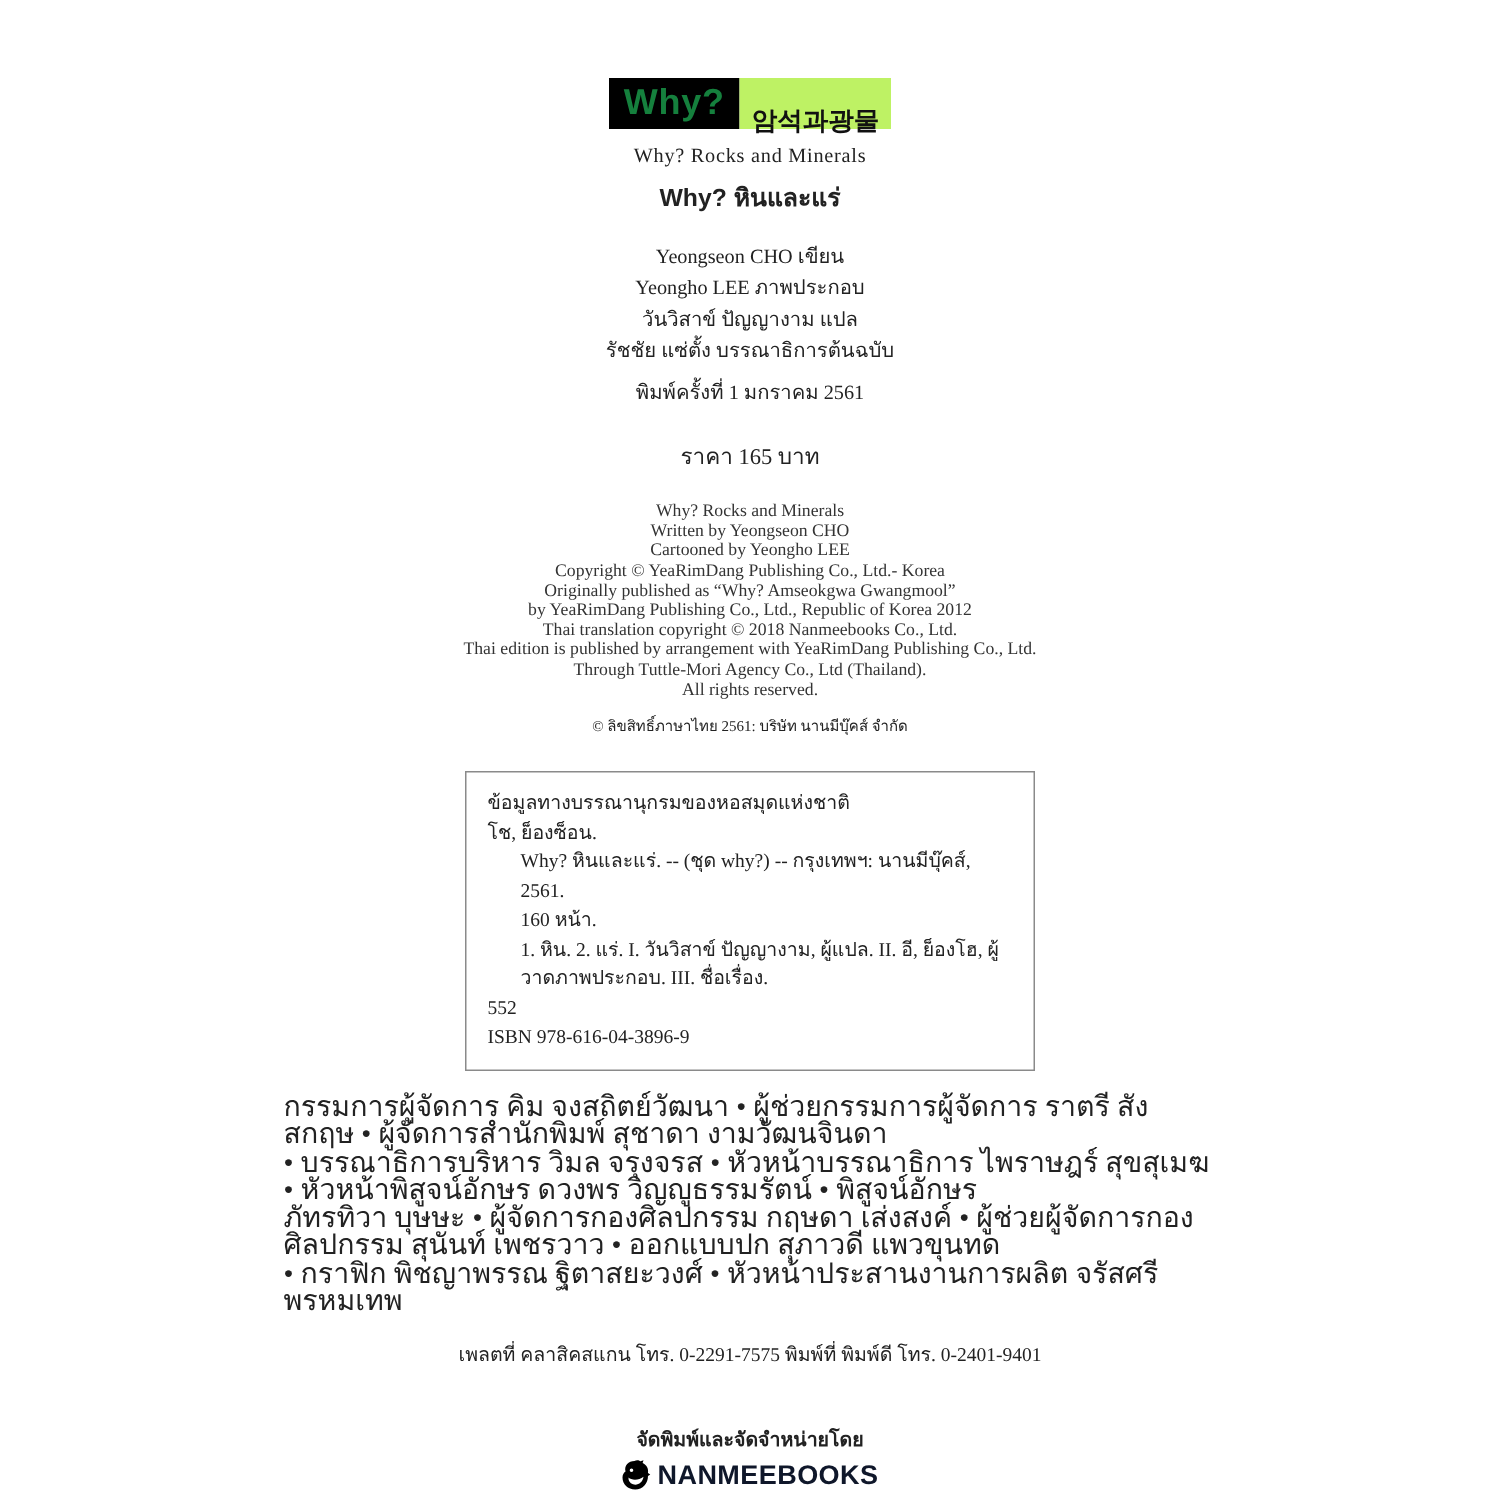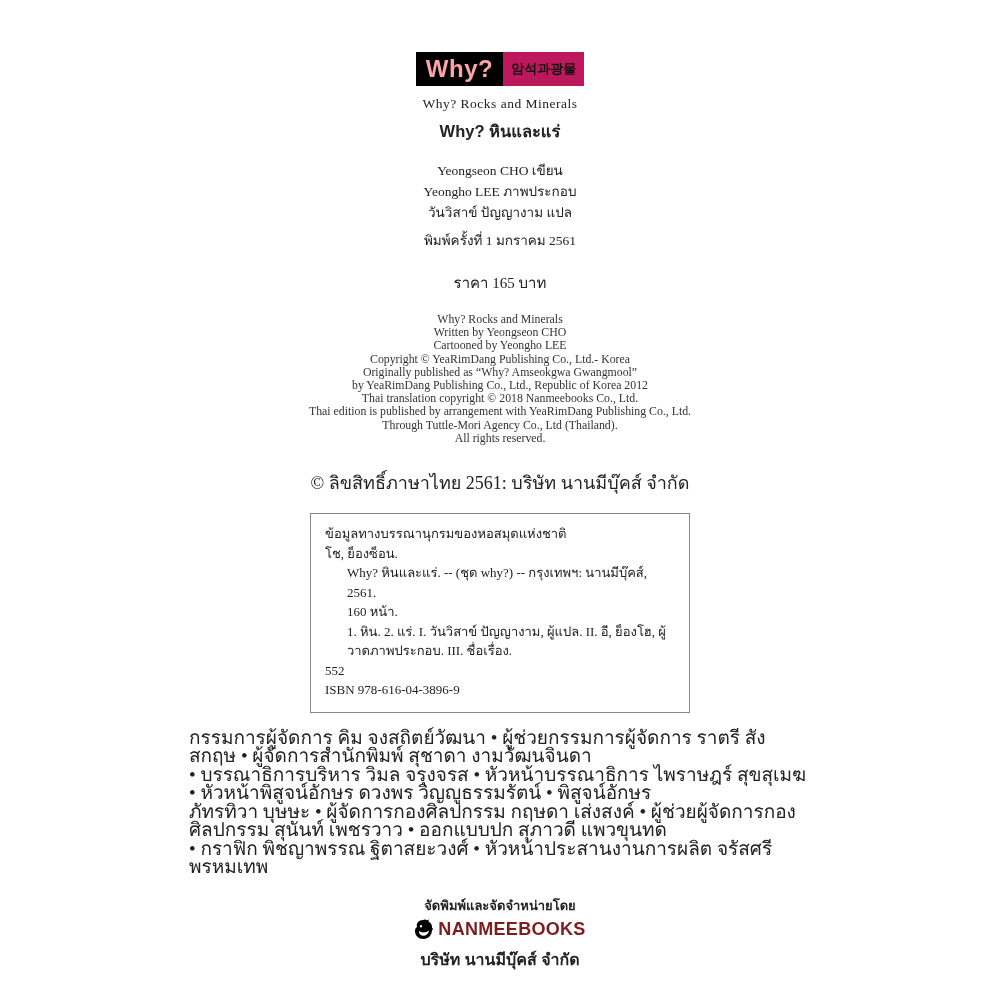--- a/index.html
+++ b/index.html
@@ -22,36 +22,36 @@
   }
   
   .logo-row {
     display: inline-flex;
     align-items: stretch;
     height: 34px;
     margin-bottom: 8px;
   }
   .logo-why {
     background: #000000;
-    color: #fca5a5;
+    color: #15803d;
     font-family: "Liberation Sans", sans-serif;
     font-weight: bold;
     font-size: 24px;
     line-height: 34px;
     padding: 0 10px;
     letter-spacing: 0.5px;
   }
   .logo-kr {
-    background: #be185d;
+    background: #bef264;
     color: #111111;
     font-family: "Liberation Sans", sans-serif;
     font-weight: bold;
-    font-size: 13px;
+    font-size: 17px;
     line-height: 34px;
-    padding: 0 8px;
+    padding: 12px 8px;
   }
   
   .title-en {
     font-size: 13.5px;
     letter-spacing: 0.5px;
     margin: 2px 0 6px 0;
   }
   .title-th {
     font-family: "Liberation Sans", sans-serif;
     font-weight: bold;
@@ -67,22 +67,22 @@
   .price-line   { font-size: 15px; margin-top: 20px; }
   
   .copyright-en {
     margin-top: 18px;
     font-size: 11.8px;
     line-height: 13.2px;
     color: #333333;
   }
   
   .copyright-th {
-    margin-top: 29px;
-    font-size: 18px;
+    margin-top: 9px;
+    font-size: 10px;
     line-height: 19px;
   }
   
   .cip-box {
     width: 380px;
     margin: 20px auto 0 auto;
     border: 1px solid #8a8a8a;
     box-sizing: border-box;
     text-align: left;
     padding: 10px 14px 12px 14px;
@@ -98,35 +98,35 @@
     font-size: 19px;
     line-height: 18.5px;
   }
   
   .production-line { margin-top: 14px; font-size: 13px; }
   
   .published-by {
     font-family: "Liberation Sans", sans-serif;
     font-weight: bold;
     font-size: 13px;
-    margin-top: 18px;
+    margin-top: 36px;
   }
   .brand-row {
     display: inline-flex;
     align-items: center;
     gap: 4px;
     margin-top: 3px;
   }
   .brand-icon { width: 20px; height: 21px; display: inline-block; }
   .brand-name {
     font-family: "Liberation Sans", sans-serif;
     font-weight: bold;
     font-size: 18px;
     letter-spacing: 0.3px;
-    color: #7f1d1d;
+    color: #0f172a;
   }
   .company-name {
     font-family: "Liberation Sans", sans-serif;
     font-weight: bold;
     font-size: 16px;
     margin-top: 3px;
   }
 </style>
 </head>
 <body>
@@ -141,20 +141,21 @@
 
   
   <div class="title-en">Why? Rocks and Minerals</div>
   <div class="title-th">Why? หินและแร่</div>
 
   
   <div>
     <div class="credit-line">Yeongseon CHO  เขียน</div>
     <div class="credit-line">Yeongho LEE  ภาพประกอบ</div>
     <div class="credit-line">วันวิสาข์ ปัญญางาม  แปล</div>
+    <div class="credit-line">รัชชัย แซ่ตั้ง  บรรณาธิการต้นฉบับ</div>
   </div>
 
   <div class="edition-line">พิมพ์ครั้งที่ 1 มกราคม 2561</div>
   <div class="price-line">ราคา 165 บาท</div>
 
   
   <div class="copyright-en">
     <div>Why? Rocks and Minerals</div>
     <div>Written by Yeongseon CHO</div>
     <div>Cartooned by Yeongho LEE</div>
@@ -185,20 +186,21 @@
 
   
   <div class="staff-block">
     <div>กรรมการผู้จัดการ คิม จงสถิตย์วัฒนา • ผู้ช่วยกรรมการผู้จัดการ ราตรี สังสกฤษ • ผู้จัดการสำนักพิมพ์ สุชาดา งามวัฒนจินดา</div>
     <div>• บรรณาธิการบริหาร วิมล จรุงจรส • หัวหน้าบรรณาธิการ ไพราษฎร์ สุขสุเมฆ • หัวหน้าพิสูจน์อักษร ดวงพร วิญญูธรรมรัตน์ • พิสูจน์อักษร</div>
     <div>ภัทรทิวา บุษษะ • ผู้จัดการกองศิลปกรรม กฤษดา เส่งสงค์ • ผู้ช่วยผู้จัดการกองศิลปกรรม สุนันท์ เพชรวาว • ออกแบบปก สุภาวดี แพวขุนทด</div>
     <div>• กราฟิก พิชญาพรรณ ฐิตาสยะวงศ์ • หัวหน้าประสานงานการผลิต จรัสศรี พรหมเทพ</div>
   </div>
 
   
+  <div class="production-line">เพลตที่ คลาสิคสแกน โทร. 0-2291-7575   พิมพ์ที่ พิมพ์ดี โทร. 0-2401-9401</div>
 
   
   <div class="published-by">จัดพิมพ์และจัดจำหน่ายโดย</div>
   <div>
     <div class="brand-row">
       <svg class="brand-icon" viewBox="0 0 20 21" xmlns="http://www.w3.org/2000/svg">
         <path fill="#000000" d="M3 8 C2 4 5 1 9 1 C10 0.2 12 0.2 13 1.2 L15 0.5 L14.4 2.4 C17 3.6 18.5 6 18 9 L19.5 10 L18 11 C18 16 14.5 20 9.5 20 C4.5 20 1 16.5 1 12 C1 10.2 1.8 8.8 3 8 Z M7 6 A1.2 1.2 0 1 0 7 8.4 A1.2 1.2 0 1 0 7 6 Z"></path>
         <path fill="#ffffff" d="M5 12 C7 14 12 14 15 11.5 C14.5 15.5 11 17.5 8 16.5 C5.8 15.8 4.8 14 5 12 Z"></path>
       </svg>
       <span class="brand-name">NANMEEBOOKS</span>

